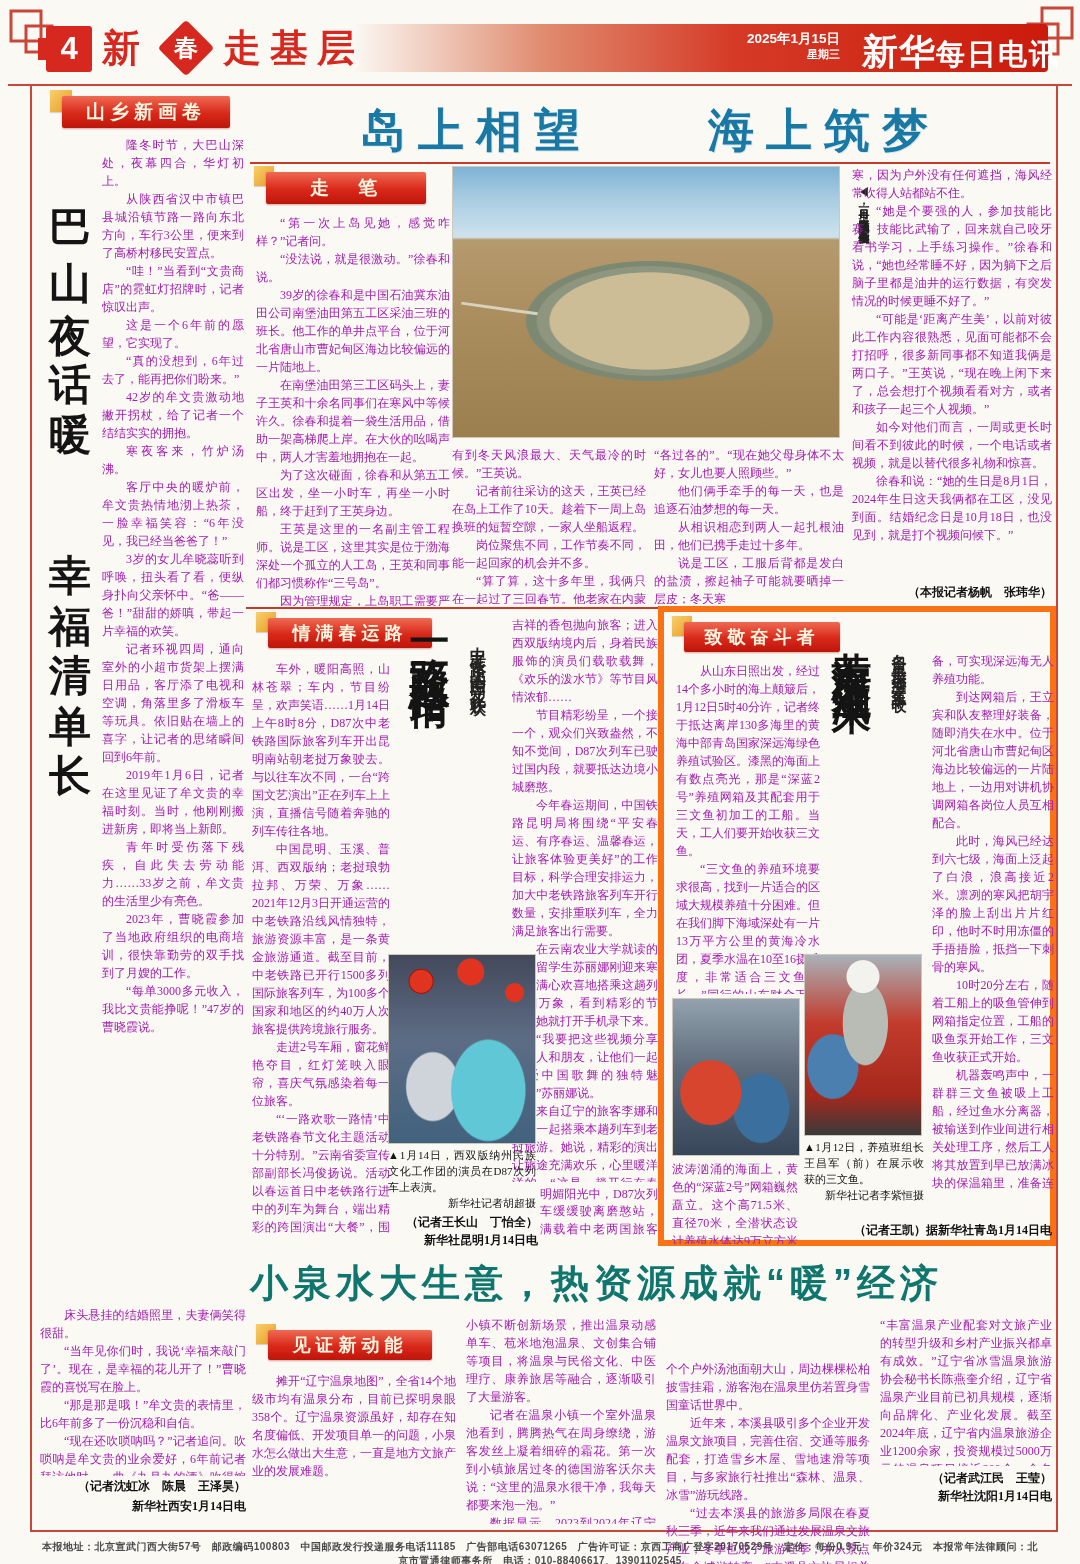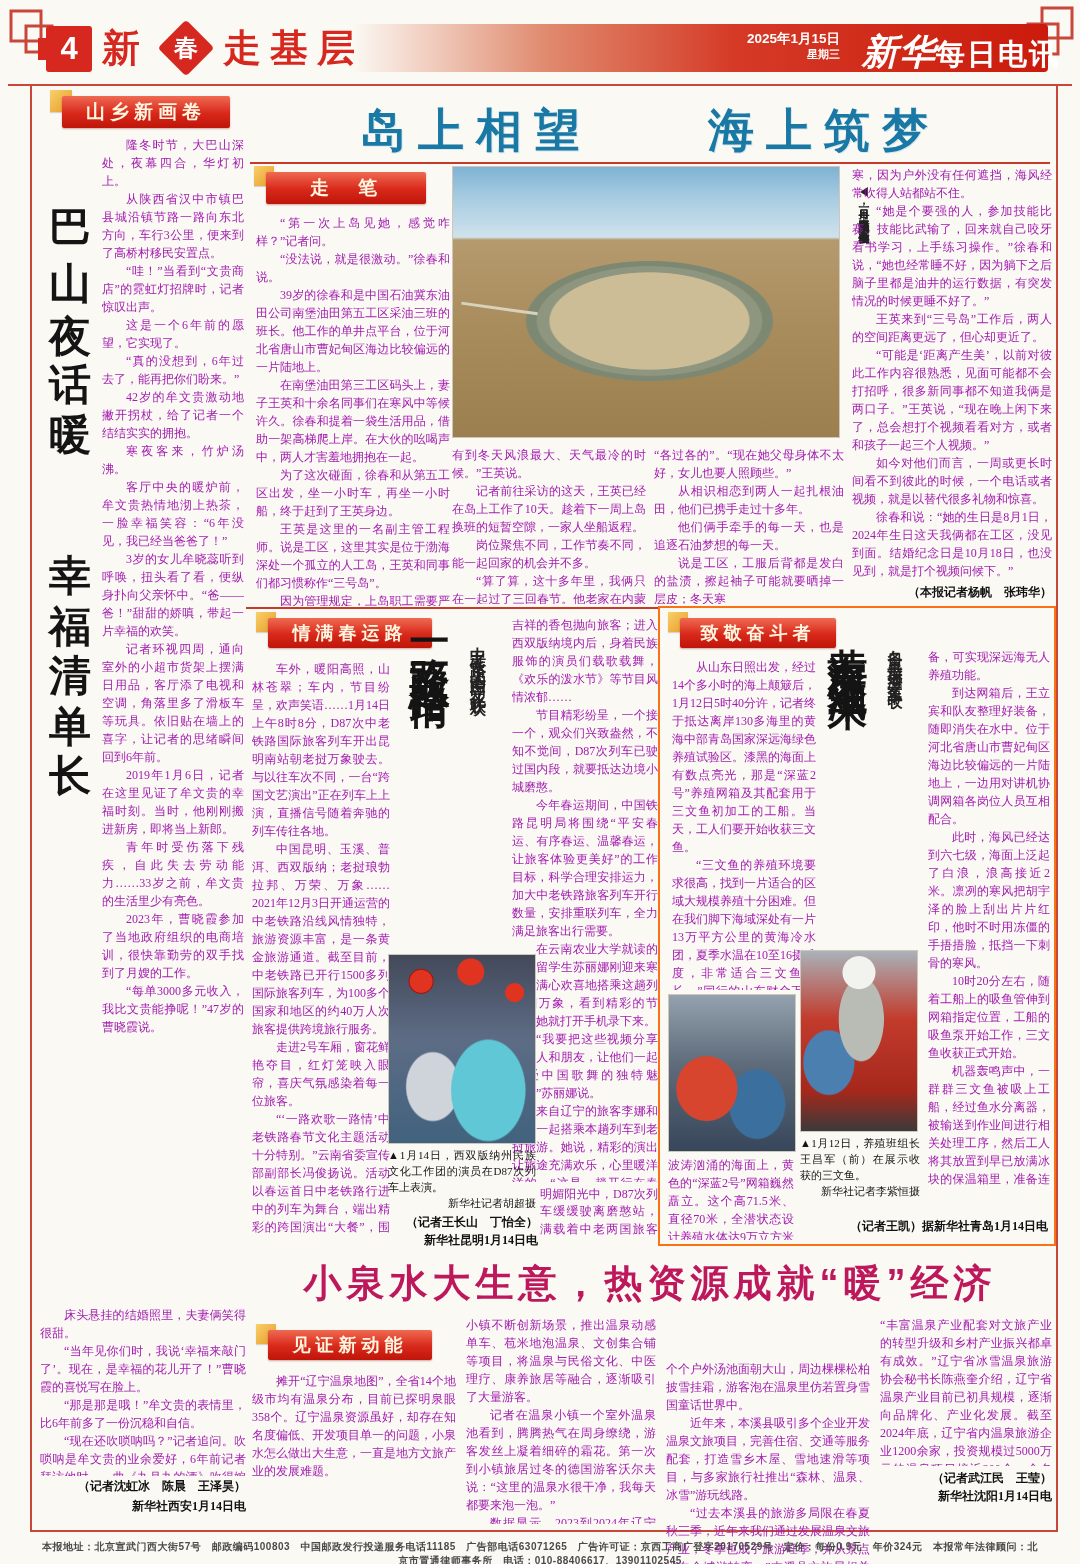--- a/index.html
+++ b/index.html
@@ -14,34 +14,34 @@
   .gold{position:absolute;background:linear-gradient(135deg,#f8d06a,#e79b2a);box-shadow:0 1px 1px rgba(0,0,0,.15)}
   .vtitle{position:absolute;writing-mode:vertical-rl;text-orientation:upright;font-family:"Liberation Sans",sans-serif;font-weight:bold;color:#141414;overflow:hidden}
   .vsub{position:absolute;writing-mode:vertical-rl;text-orientation:upright;font-weight:bold;color:#222;overflow:hidden;font-family:"Liberation Sans",sans-serif}
   .byline{position:absolute;font-size:12px;font-weight:bold;text-align:right;color:#111;overflow:hidden}
   .caption{position:absolute;font-size:11px;line-height:1.45;font-weight:normal;color:#151515;text-align:justify;overflow:hidden}
   .caption .credit{display:block;text-align:right;font-family:"Liberation Sans",sans-serif}
   .photo{position:absolute;overflow:hidden;border:1px solid #cfc8ba}
   .redline{position:absolute;background:#c53a2b}
   .frameline{position:absolute;background:#c8473a}
   .headline-blue{position:absolute;color:#1a78a4;font-family:"Liberation Sans",sans-serif;font-weight:bold;font-size:46px;letter-spacing:12px;text-align:center;text-shadow:1px 1px 0 #d8e8ef}
-  .headline-black{position:absolute;color:#be185d;font-family:"Liberation Sans",sans-serif;font-weight:bold;font-size:38px;letter-spacing:5px;text-align:center}
+  .headline-black{position:absolute;color:#0f766e;font-family:"Liberation Sans",sans-serif;font-weight:bold;font-size:38px;letter-spacing:5px;}
   .pageno{position:absolute;width:46px;height:46px;background:#d6281e;color:#fff;font-family:"Liberation Sans",sans-serif;font-weight:bold;font-size:31px;display:flex;align-items:center;justify-content:center;border-radius:3px}
   .bannerrow{position:absolute;display:flex;align-items:center;gap:10px;color:#d6281e;font-weight:bold;font-family:"Liberation Serif",serif}
   .bannerrow .bt{font-size:38px;letter-spacing:9px}
   .diamond{width:40px;height:40px;background:#d6281e;transform:rotate(45deg);display:flex;align-items:center;justify-content:center;border-radius:4px;margin:0 7px}
   .diamond span{transform:rotate(-45deg);color:#fff;font-size:24px}
   .dateband{position:absolute;background:linear-gradient(90deg,rgba(243,196,178,0) 0%,#e08a6e 28%,#d53a26 55%,#cb1a0c 100%);border-radius:0 4px 4px 0}
   .datebox{position:absolute;color:#fff;font-family:"Liberation Sans",sans-serif;font-weight:bold;text-align:right;line-height:1.25}
   .datebox .d1{font-size:13.5px;display:block}
   .datebox .d2{font-size:11px;display:block}
   .masthead{position:absolute;color:#fff;font-family:"Liberation Sans",sans-serif;font-weight:bold;white-space:nowrap}
-  .masthead .script{font-style:italic;font-size:36px;letter-spacing:1px}
+  .masthead .script{font-size:36px;letter-spacing:1px}
   .masthead .rest{font-size:29px;letter-spacing:2px}
-  .fishbox{position:absolute;border:2px solid #f97316;background:#fbf9f4}
+  .fishbox{position:absolute;border:6px solid #f97316;background:#fbf9f4}
   .footer{position:absolute;font-size:10px;font-weight:bold;color:#4a4a4a;text-align:center;letter-spacing:.5px;font-family:"Liberation Sans",sans-serif}
   .photo-island{background:linear-gradient(180deg,#7fb2d4 0%,#a9cde2 12%,#cfe2ec 26%,#b59a6e 27%,#a98c5c 60%,#9c7f4f 100%)}
   .island-shape{position:absolute;left:18%;top:34%;width:66%;height:46%;background:radial-gradient(ellipse at 50% 50%,#cdbd97 0 55%,#8e9680 56% 62%,#7d8872 63% 68%,transparent 69%);border-radius:50%}
   .pier{position:absolute;left:2%;top:52%;width:20%;height:3px;background:#d8d2bd;transform:rotate(8deg)}
   .photo-train{background:radial-gradient(circle at 22% 14%,#e03420 0 11px,#a31208 12px,transparent 13px),radial-gradient(circle at 56% 9%,#e03420 0 13px,transparent 14px),radial-gradient(circle at 86% 20%,#e03420 0 9px,transparent 10px),radial-gradient(ellipse at 68% 72%,#5fc7d6 0 26%,transparent 27%),radial-gradient(ellipse at 30% 70%,#cfd4da 0 18%,transparent 19%),linear-gradient(180deg,#43495a 0%,#5d6c85 45%,#41627e 100%)}
   .photo-diver{background:radial-gradient(ellipse at 30% 60%,#d8452f 0 24%,transparent 25%),radial-gradient(ellipse at 70% 70%,#3a6f9e 0 22%,transparent 23%),linear-gradient(180deg,#93a2ae 0%,#5d6b7a 45%,#37465a 100%)}
   .photo-fish{background:radial-gradient(circle at 50% 12%,#f2f2ee 0 16px,transparent 17px),radial-gradient(ellipse at 52% 38%,#b8bcb4 0 26% ,transparent 27%),radial-gradient(ellipse at 24% 62%,#4a7fb0 0 20%,transparent 21%),linear-gradient(180deg,#a9b2ba 0%,#c23b2c 38%,#a5281c 78%,#3a3a3a 100%)}
   .vcap{position:absolute;writing-mode:vertical-rl;text-orientation:upright;font-size:11px;font-weight:bold;color:#222;line-height:1.4;overflow:hidden}
   .vcap .credit{font-family:"Liberation Sans",sans-serif}
   svg{display:block}
@@ -139,28 +139,27 @@
   </div>
 
   <div class="col cont" style="position:absolute;left:452px;top:446px;width:194px;height:158px">
       <p>有到冬天风浪最大、天气最冷的时候。”王英说。</p>
       <p>记者前往采访的这天，王英已经在岛上工作了10天。趁着下一周上岛换班的短暂空隙，一家人坐船返程。</p>
       <p>岗位聚焦不同，工作节奏不同，能一起回家的机会并不多。</p>
       <p>“算了算，这十多年里，我俩只在一起过了三回春节。他老家在内蒙古，我老家在天津。因为往返车程比较远，他只回老家过了一次年。”徐春和说。</p>
     </div>
   <div class="col cont" style="position:absolute;left:654px;top:446px;width:190px;height:158px">
       <p>“各过各的”。“现在她父母身体不太好，女儿也要人照顾些。”</p>
+      <p>他们俩手牵手的每一天，也是追逐石油梦想的每一天。</p>
       <p>从相识相恋到两人一起扎根油田，他们已携手走过十多年。</p>
-      <p>他们俩手牵手的每一天，也是追逐石油梦想的每一天。</p>
       <p>说是工区，工服后背都是发白的盐渍，擦起袖子可能就要晒掉一层皮；冬天寒</p>
     </div>
   <div class="col cont" style="position:absolute;left:852px;top:166px;width:200px;height:414px">
       <p>寒，因为户外没有任何遮挡，海风经常吹得人站都站不住。</p>
       <p>“她是个要强的人，参加技能比赛、技能比武输了，回来就自己咬牙看书学习，上手练习操作。”徐春和说，“她也经常睡不好，因为躺下之后脑子里都是油井的运行数据，有突发情况的时候更睡不好了。”</p>
-      <p>王英来到“三号岛”工作后，两人的空间距离更远了，但心却更近了。</p>
       <p>“可能是‘距离产生美’，以前对彼此工作内容很熟悉，见面可能都不会打招呼，很多新同事都不知道我俩是两口子。”王英说，“现在晚上闲下来了，总会想打个视频看看对方，或者和孩子一起三个人视频。”</p>
       <p>如今对他们而言，一周或更长时间看不到彼此的时候，一个电话或者视频，就是以替代很多礼物和惊喜。</p>
       <p>徐春和说：“她的生日是8月1日，2024年生日这天我俩都在工区，没见到面。结婚纪念日是10月18日，也没见到，就是打个视频问候下。”</p>
     </div>
   <div class="byline" style="left:852px;top:584px;width:200px">（本报记者杨帆　张玮华）</div>
   <div class="redline" style="left:246px;top:607px;width:412px;height:2px"></div>
 
   <div class="gold" style="left:256px;top:612px;width:20px;height:20px"></div>
   <div class="banner" style="left:268px;top:618px;width:164px;height:30px;font-size:18px">情满春运路</div>
   <div class="col" style="position:absolute;left:252px;top:660px;width:138px;height:578px">

